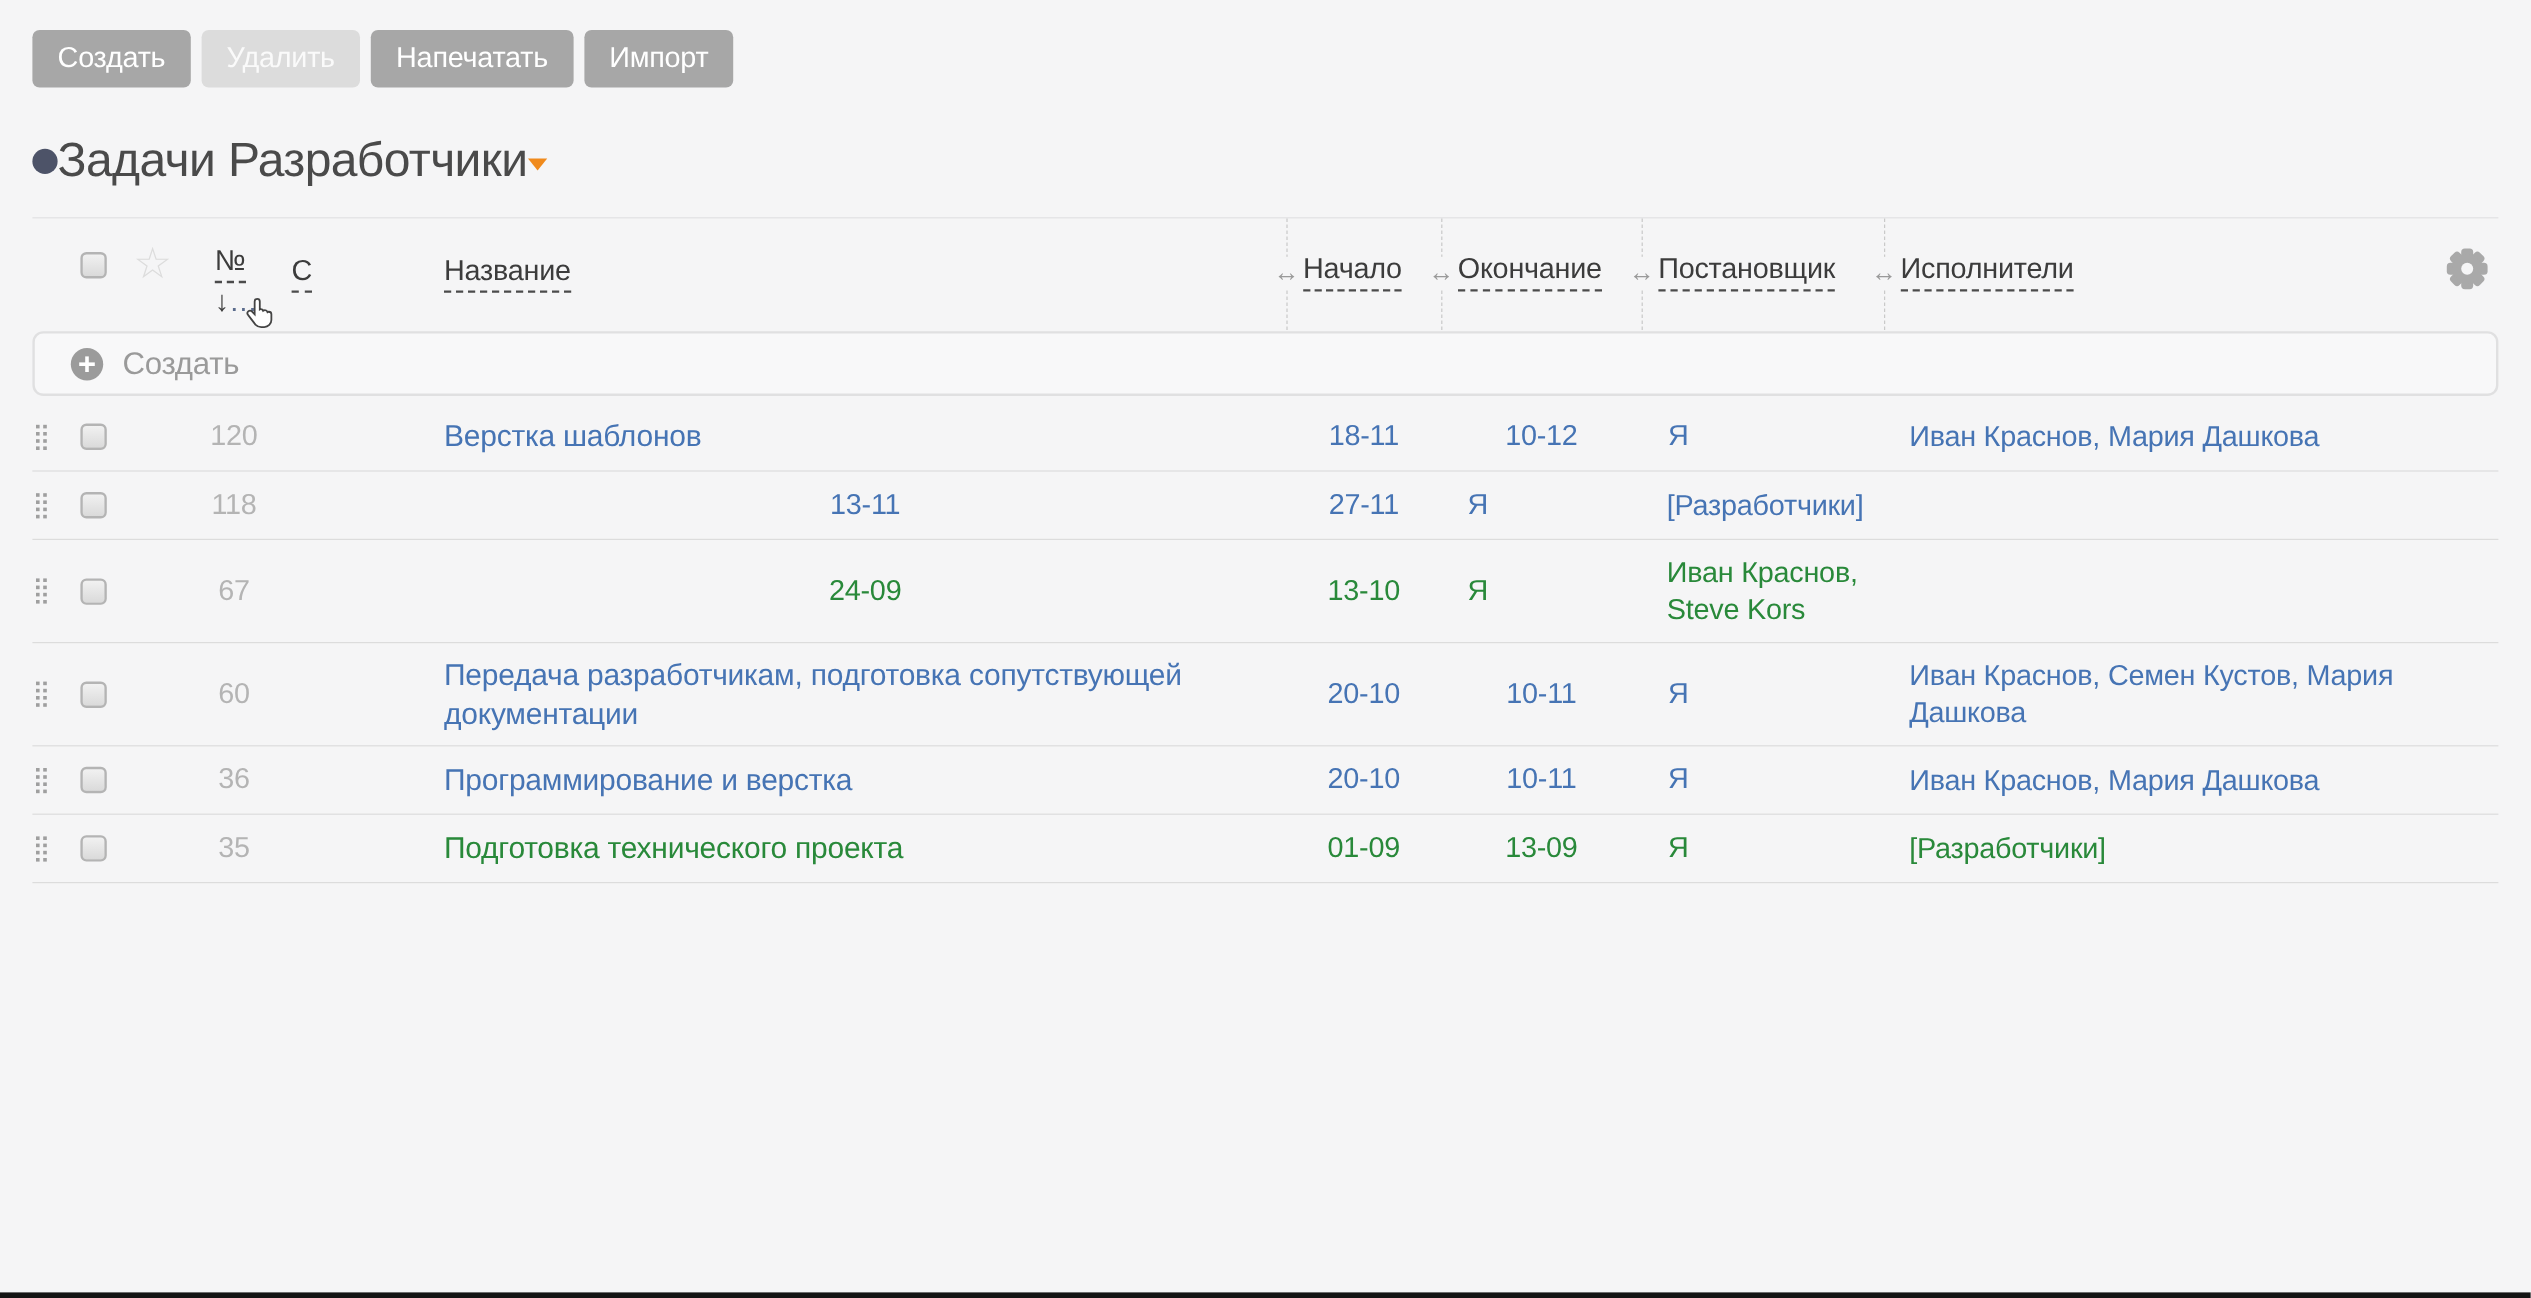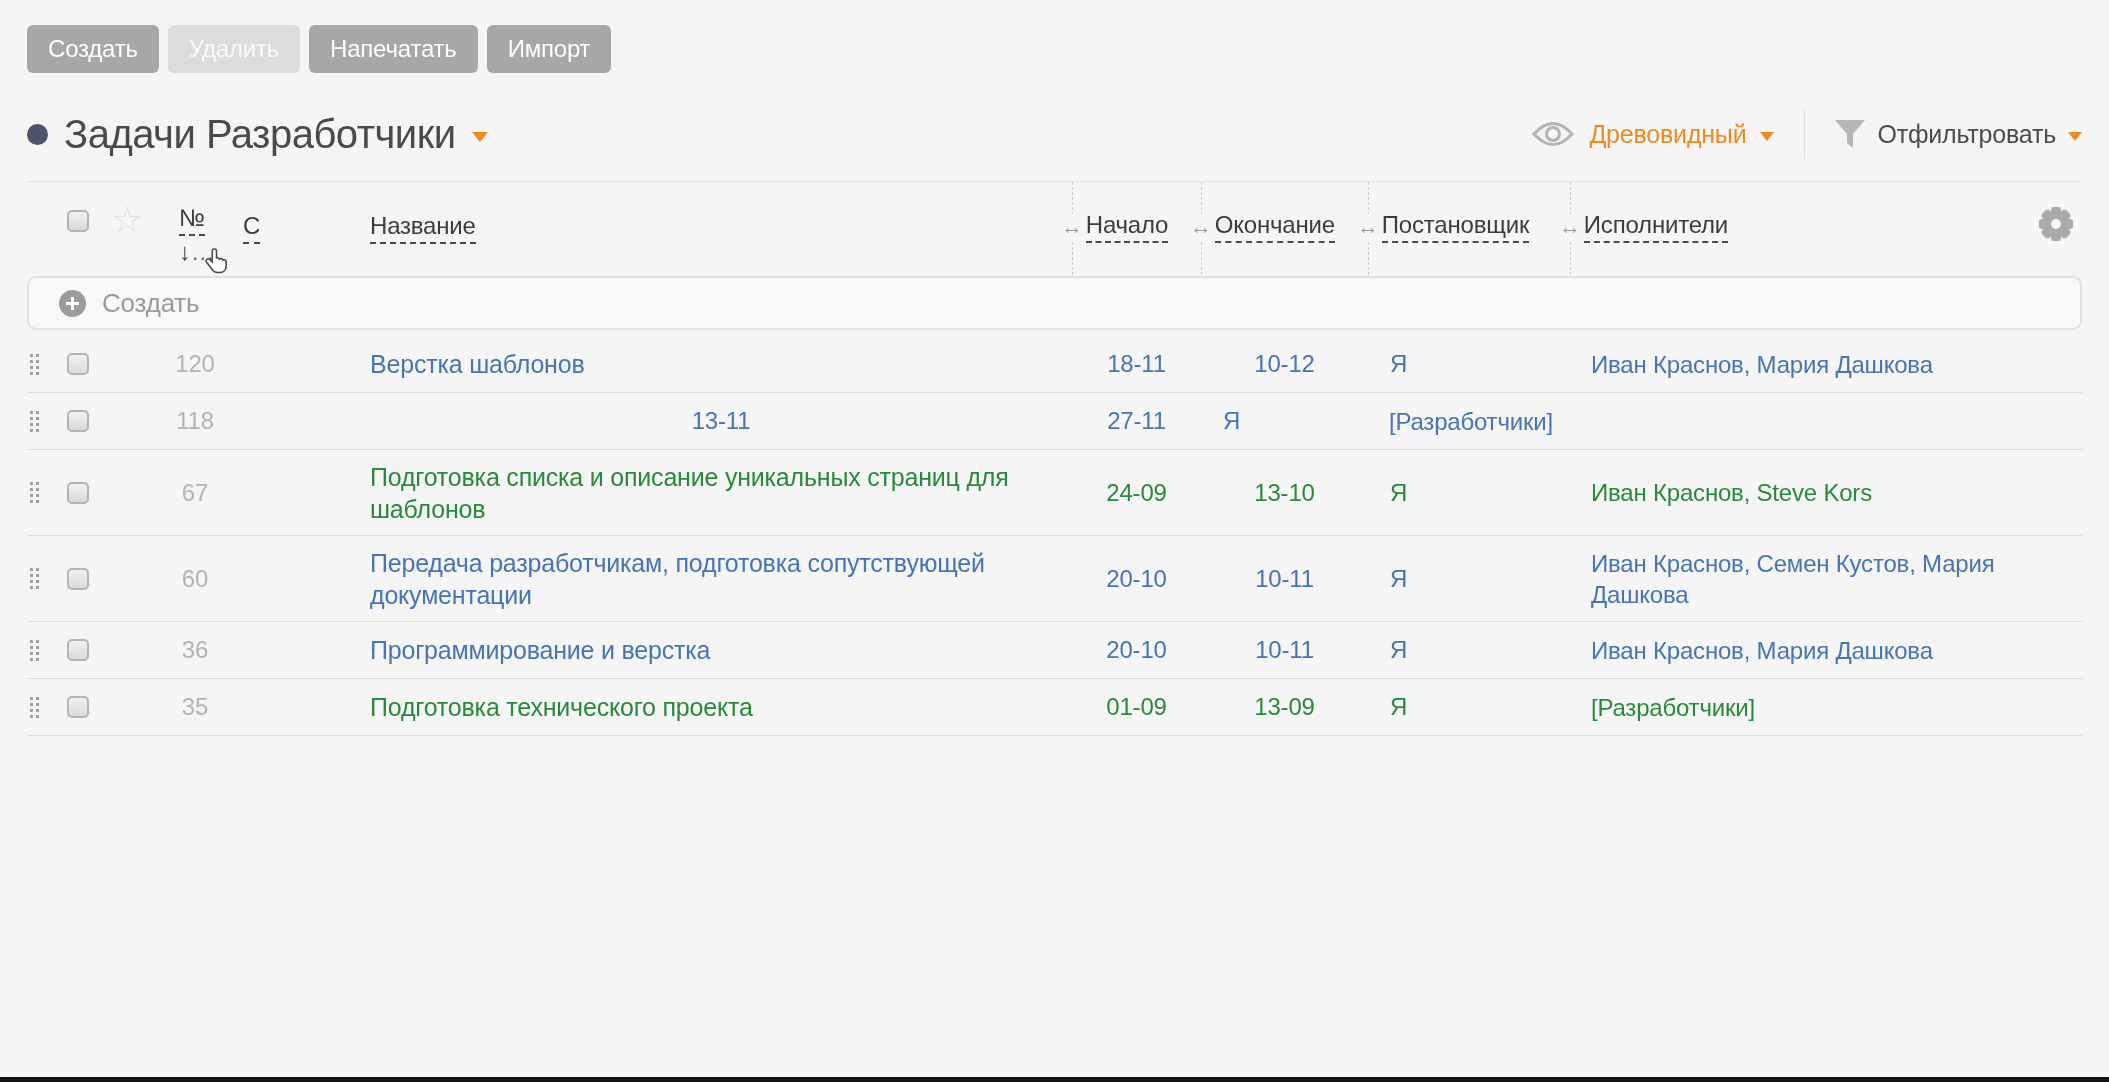--- a/index.html
+++ b/index.html
@@ -27,21 +27,21 @@
   .toolbar{padding-top:25px;display:flex;gap:9px;}
   .tbtn{
     height:48px;padding:0 21px;border:none;border-radius:6px;
     background:#a7a7a7;color:#fff;font-size:24px;cursor:pointer;
     font-family:inherit;letter-spacing:-0.2px;
   }
   .tbtn.disabled{background:#dcdcdc;color:rgba(255,255,255,.85);}
 
   
   .title-row{margin-top:36px;display:flex;align-items:center;justify-content:space-between;height:50px;}
-  .title-left{display:flex;align-items:center;gap:16px;}
+  .title-left{display:flex;align-items:center;}
   .bullet{width:21px;height:21px;border-radius:50%;background:#4d5368;}
   .page-title{font-size:40px;font-weight:normal;color:#4a4a4a;letter-spacing:-0.5px;}
   .tri-down{width:0;height:0;border-left:8px solid transparent;border-right:8px solid transparent;border-top:10px solid var(--orange);display:inline-block;margin-top:6px;}
   .tri-down.small{border-left-width:7px;border-right-width:7px;border-top-width:9px;margin-top:4px;}
 
   .title-right{display:flex;align-items:center;font-size:25px;}
   .view-mode{display:flex;align-items:center;gap:14px;cursor:pointer;}
   .view-mode-label{color:var(--orange);}
   .vdivider{width:1px;height:50px;background:#ddd;margin:0 30px;}
   .filter-ctl{display:flex;align-items:center;gap:12px;cursor:pointer;}
@@ -124,38 +124,20 @@
     <button class="tbtn">Напечатать</button>
     <button class="tbtn">Импорт</button>
   </div>
 
   <div class="title-row">
     <div class="title-left">
       <span class="bullet"></span>
       <span class="page-title">Задачи Разработчики</span>
       <span class="tri-down"></span>
     </div>
-    <div class="title-right">
-      <div class="view-mode">
-        <svg width="44" height="28" viewBox="0 0 44 28">
-          <path d="M3 14 Q22 -7 41 14 Q22 35 3 14 Z" fill="none" stroke="#b3b3b3" stroke-width="3"></path>
-          <circle cx="22" cy="14" r="6.5" fill="none" stroke="#b3b3b3" stroke-width="3"></circle>
-        </svg>
-        <span class="view-mode-label">Древовидный</span>
-        <span class="tri-down small"></span>
-      </div>
-      <div class="vdivider"></div>
-      <div class="filter-ctl">
-        <svg width="30" height="32" viewBox="0 0 30 32">
-          <polygon points="0,2 30,2 18,16 18,30 12,25 12,16" fill="#b7b7b7"></polygon>
-        </svg>
-        <span class="filter-label">Отфильтровать</span>
-        <span class="tri-down small"></span>
-      </div>
-    </div>
   </div>
 
 
   <div class="task-table">
 
     <div class="grid thead">
       <div class="th"></div>
       <div class="th-check">
         <span class="checkbox"></span>
       </div>
@@ -275,21 +257,20 @@
               <b></b>
               <b></b>
             </span>
           </div>
         <div class="cell-check">
             <span class="checkbox"></span>
           </div>
         <div></div>
         <div class="cell-num">67</div>
         <div></div>
-        <div class="cell-name tcolored">Подготовка списка и описание уникальных страниц для шаблонов</div>
         <div class="cell-date tcolored">24-09</div>
         <div class="cell-date tcolored">13-10</div>
         <div class="cell-owner tcolored">Я</div>
         <div class="cell-assign tcolored">Иван Краснов, Steve Kors</div>
         <div></div>
       </div>
 
       <div class="grid trow tall" data-color="blue">
         <div class="cell-drag">
             <span class="drag-dots">

